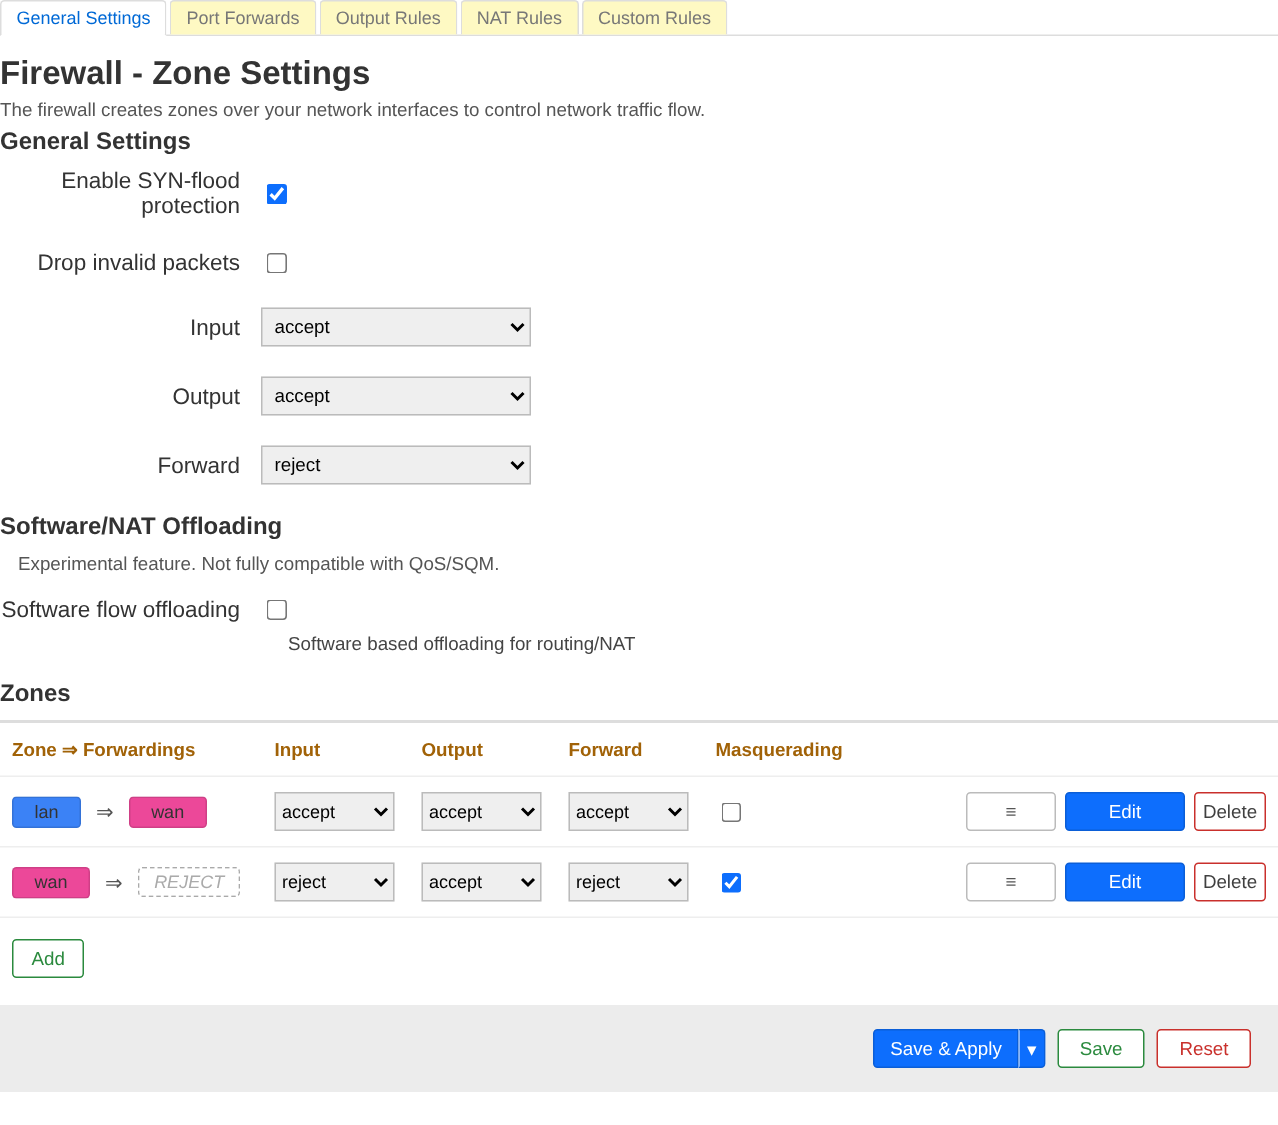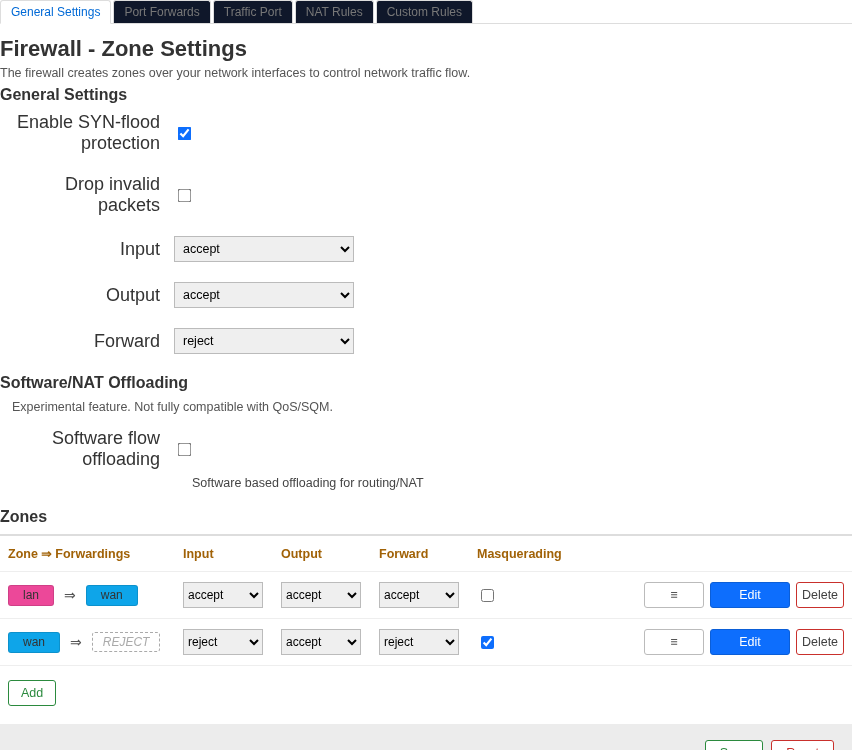--- a/index.html
+++ b/index.html
@@ -16,21 +16,21 @@
     display: flex;
     gap: 2px;
     padding: 0 0 0 0;
     border-bottom: 1px solid #ddd;
     margin: 0 0 12px 0;
   }
   .tab-item {
     padding: 4px 10px;
     border: 1px solid #ddd;
     border-bottom: none;
-    background: #0f172a;
+    background: #fef9c3;
     color: #777;
     cursor: pointer;
     font-size: 12px;
     border-radius: 3px 3px 0 0;
   }
   .tab-item.active {
     background: #fff;
     color: #0069d6;
     border-bottom: 1px solid #fff;
     margin-bottom: -1px;
@@ -56,21 +56,21 @@
   }
   .form-row {
     display: flex;
     align-items: center;
     margin: 0 0 20px 0;
   }
   .form-label {
     width: 160px;
     text-align: right;
     padding-right: 14px;
-    font-size: 18px;
+    font-size: 15px;
     color: #333;
   }
   .form-value {
     flex: 1;
   }
   .form-row select {
     width: 180px;
     height: 26px;
     border: 1px solid #bbb;
     font-size: 12.5px;
@@ -115,22 +115,22 @@
     font-size:12px;
   }
   .zn-badge {
     display:inline-block;
     padding: 2.5px 14px;
     border-radius: 3px;
     font-size: 12px;
     color:#333;
     border:1px solid rgba(0,0,0,0.12);
   }
-  .zn-lan { background:#ec4899; }
-  .zn-wan { background:#0ea5e9; }
+  .zn-lan { background:#3b82f6; }
+  .zn-wan { background:#ec4899; }
   .zn-reject {
     border: 1px dashed #aaa;
     color:#aaa;
     font-style: italic;
     padding: 2px 10px;
     border-radius: 3px;
     font-size:12px;
   }
   .arrow { color:#555; margin:0 4px; font-size:14px;}
   .btn {
@@ -208,21 +208,21 @@
 </style>
 </head>
 <body>
 
 
 
 
 <div class="tabs" id="tabs-container">
     <div class="tab-item active">General Settings</div>
     <div class="tab-item">Port Forwards</div>
-    <div class="tab-item">Traffic Port</div>
+    <div class="tab-item">Output Rules</div>
     <div class="tab-item">NAT Rules</div>
     <div class="tab-item">Custom Rules</div>
   </div>
 
 
 <h2 class="page-title">Firewall - Zone Settings</h2>
 <div class="page-desc">The firewall creates zones over your network interfaces to control network traffic flow.</div>
 
 
 <h3 class="section-title">General Settings</h3>
@@ -319,20 +319,24 @@
           <button class="btn btn-danger-outline">Delete</button>
         </div>
       </div>
     </div>
 </div>
 
 <button class="btn btn-add">Add</button>
 
 
 <div class="action-bar">
+  <div style="display:flex;">
+    <button class="btn btn-saveapply">Save &amp; Apply</button>
+    <button class="btn btn-saveapply-split">▾</button>
+  </div>
   <button class="btn btn-save-outline">Save</button>
   <button class="btn btn-reset-outline">Reset</button>
 </div>
 
 
 
 
 
 
 

